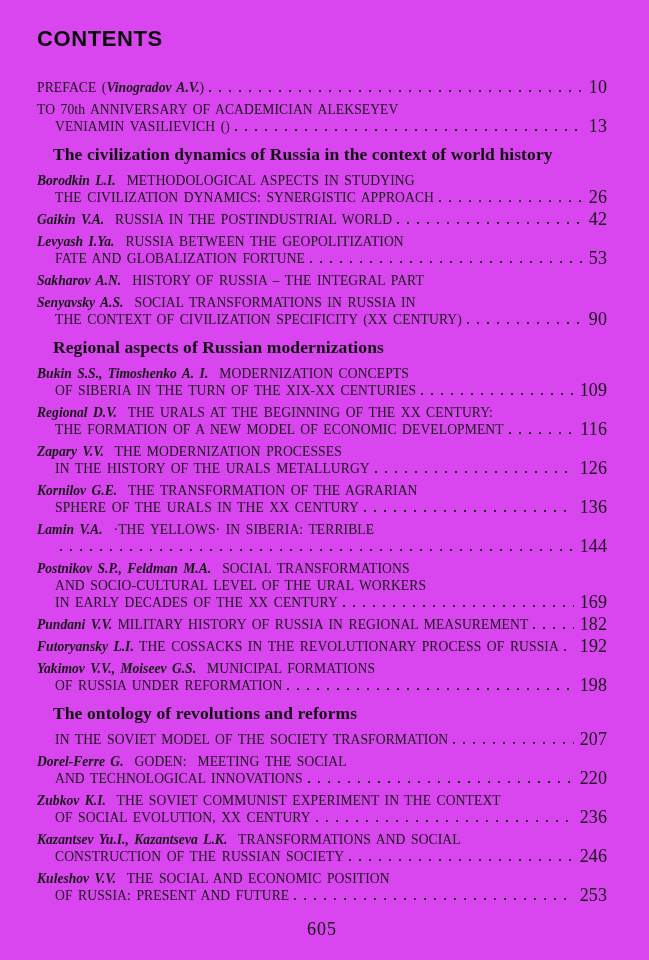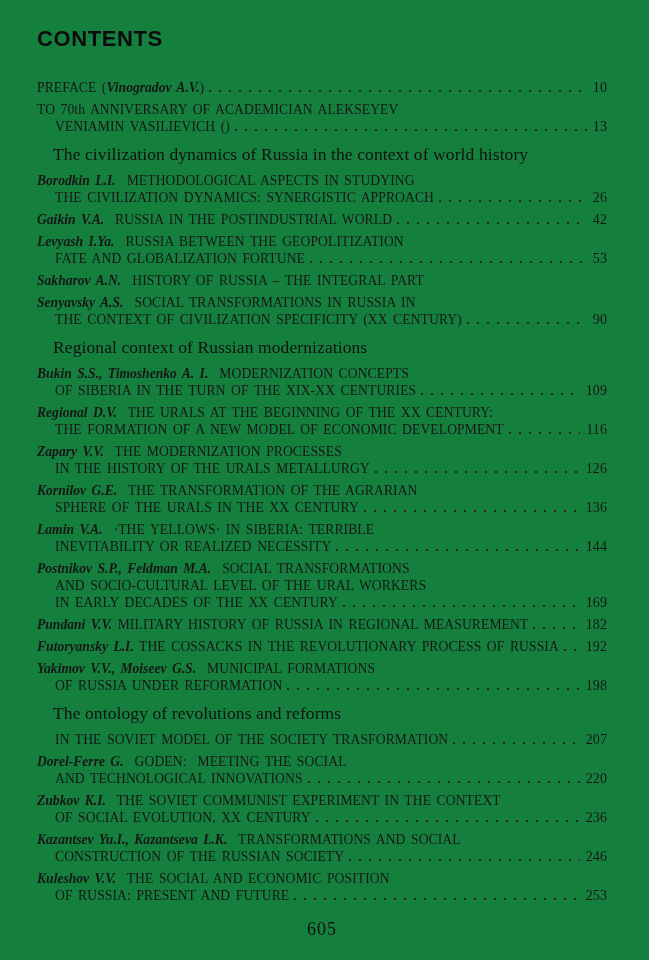--- a/index.html
+++ b/index.html
@@ -1,46 +1,46 @@
 <!DOCTYPE html>
 <html><head>
 <meta charset="utf-8">
 <style>
   html,body{margin:0;padding:0;background:#ffffff;}
   .page{
     width:649px;height:960px;box-sizing:border-box;
-    background:#15803d;color:#161616;overflow:hidden;
+    background:#d946ef;color:#161616;overflow:hidden;
     padding:26px 42px 0 37px;
     font-family:"Liberation Serif",serif;
   }
   .contents-title{
     font-family:"Liberation Sans",sans-serif;
     font-weight:700;font-size:22px;letter-spacing:0.6px;
     color:#0b0b0b;margin:0 0 27px 0;
   }
   .toc-section{margin:0;}
   .section-heading{
-    font-size:17.5px;font-weight:400;color:#111;
+    font-size:17.5px;font-weight:700;color:#111;
     margin:9px 0 7px 16px;letter-spacing:0.1px;
   }
   .entry{margin-bottom:5px;}
   .line{
     display:flex;align-items:center;flex-wrap:nowrap;
     line-height:17px;font-size:13.6px;word-spacing:2px;letter-spacing:0.1px;
   }
   .line.cont{padding-left:18px;}
   .seg{white-space:pre;}
   .seg.author{font-style:italic;font-weight:700;letter-spacing:0;}
   .leader{
     flex:1 1 auto;min-width:10px;height:2px;align-self:flex-end;
     margin:0 6px 4px 5px;
     background-image:repeating-linear-gradient(to right,#242424 0 2px,transparent 2px 10px);
     background-repeat:no-repeat;background-size:100% 2px;
   }
-  .pg{font-size:14px;white-space:pre;}
+  .pg{font-size:18px;white-space:pre;}
   .footer-num{
     text-align:center;font-size:18px;letter-spacing:1px;
     margin-top:15px;color:#121212;
   }
 </style>
 </head>
 <body>
 
 <div class="page">
   <h1 class="contents-title">CONTENTS</h1>
@@ -111,21 +111,21 @@
             <span class="seg">  SOCIAL TRANSFORMATIONS IN RUSSIA IN</span>
           </div>
           <div class="line cont">
             <span class="seg">THE CONTEXT OF CIVILIZATION SPECIFICITY (XX CENTURY)</span>
             <span class="leader"></span>
             <span class="pg">90</span>
           </div>
         </div>
       </div>
       <div class="toc-section">
-        <h2 class="section-heading">Regional context of Russian modernizations</h2>
+        <h2 class="section-heading">Regional aspects of Russian modernizations</h2>
         <div class="entry">
           <div class="line">
             <span class="seg author">Bukin S.S., Timoshenko A. I.</span>
             <span class="seg">  MODERNIZATION CONCEPTS</span>
           </div>
           <div class="line cont">
             <span class="seg">OF SIBERIA IN THE TURN OF THE XIX-XX CENTURIES</span>
             <span class="leader"></span>
             <span class="pg">109</span>
           </div>
@@ -162,21 +162,20 @@
             <span class="leader"></span>
             <span class="pg">136</span>
           </div>
         </div>
         <div class="entry">
           <div class="line">
             <span class="seg author">Lamin V.A.</span>
             <span class="seg">  ·THE YELLOWS· IN SIBERIA: TERRIBLE</span>
           </div>
           <div class="line cont">
-            <span class="seg">INEVITABILITY OR REALIZED NECESSITY</span>
             <span class="leader"></span>
             <span class="pg">144</span>
           </div>
         </div>
         <div class="entry">
           <div class="line">
             <span class="seg author">Postnikov S.P., Feldman M.A.</span>
             <span class="seg">  SOCIAL TRANSFORMATIONS</span>
           </div>
           <div class="line cont">

